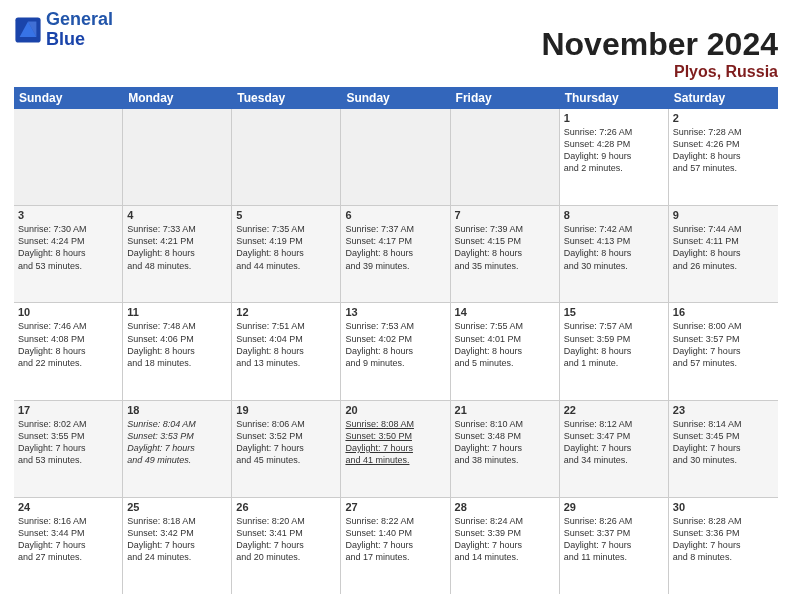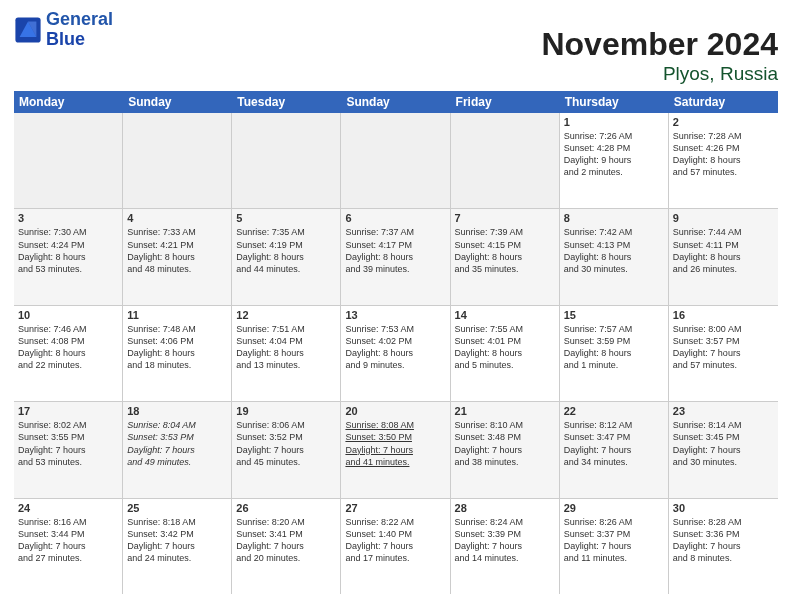--- a/index.html
+++ b/index.html
@@ -44,22 +44,23 @@
     .title-block {
       text-align: right;
     }
     .month-title {
       font-size: 32px;
       font-weight: bold;
       color: #222;
       margin-top: 16px;
     }
     .location {
-      font-size: 19px;
-      color: #14532d;
+      font-size: 16px;
+      color: #7f1d1d;
+      font-weight: bold;
     }
     .calendar {
       flex: 1;
       display: flex;
       flex-direction: column;
     }
     .cal-header {
       display: grid;
       grid-template-columns: repeat(7, 1fr);
       background: #3366bb;
@@ -131,22 +132,22 @@
       </div>
     </div>
     <div class="title-block">
       <div class="month-title">November 2024</div>
       <div class="location">Plyos, Russia</div>
     </div>
   </div>
 
   <div class="calendar">
     <div class="cal-header">
-    <div class="cal-header-cell">Monday</div>
-        <div class="cal-header-cell">Sunday</div>
+    <div class="cal-header-cell">Sunday</div>
+        <div class="cal-header-cell">Monday</div>
         <div class="cal-header-cell">Tuesday</div>
         <div class="cal-header-cell">Sunday</div>
         <div class="cal-header-cell">Friday</div>
         <div class="cal-header-cell">Thursday</div>
         <div class="cal-header-cell">Saturday</div>
       </div>
     <div class="cal-body">
     <div class="cal-row">
           <div class="cal-cell empty"></div>
           <div class="cal-cell empty"></div>

